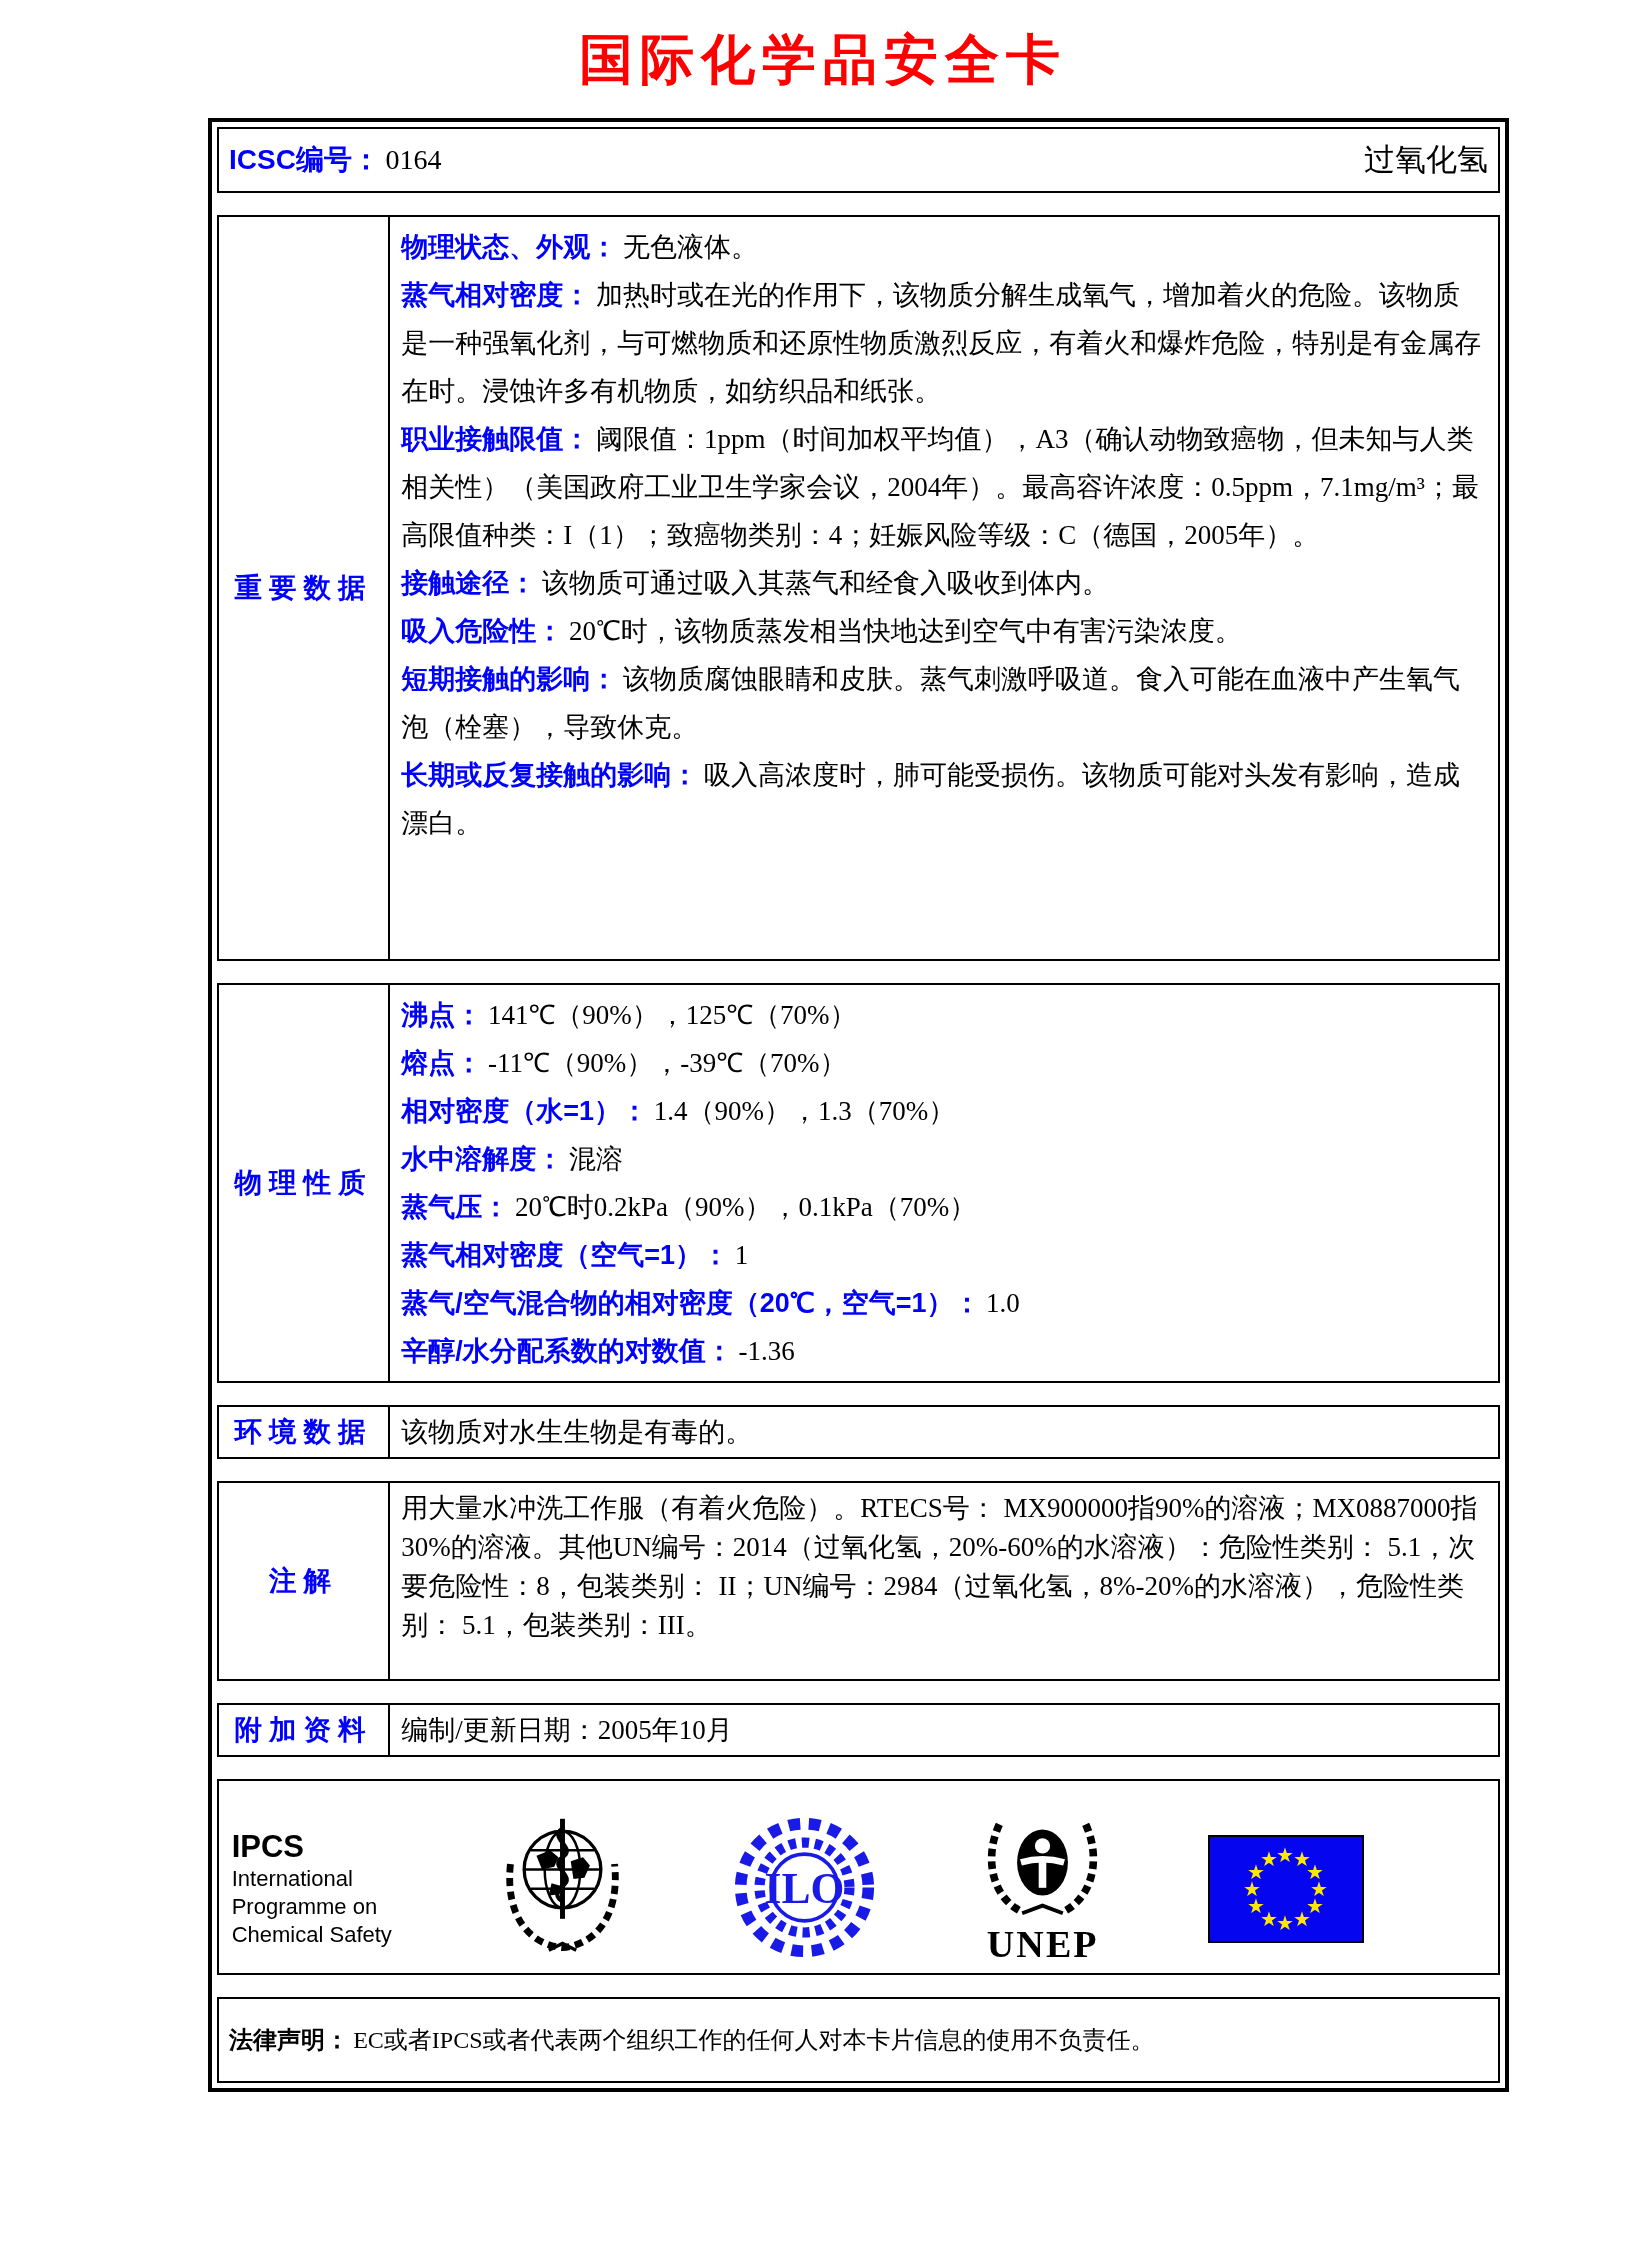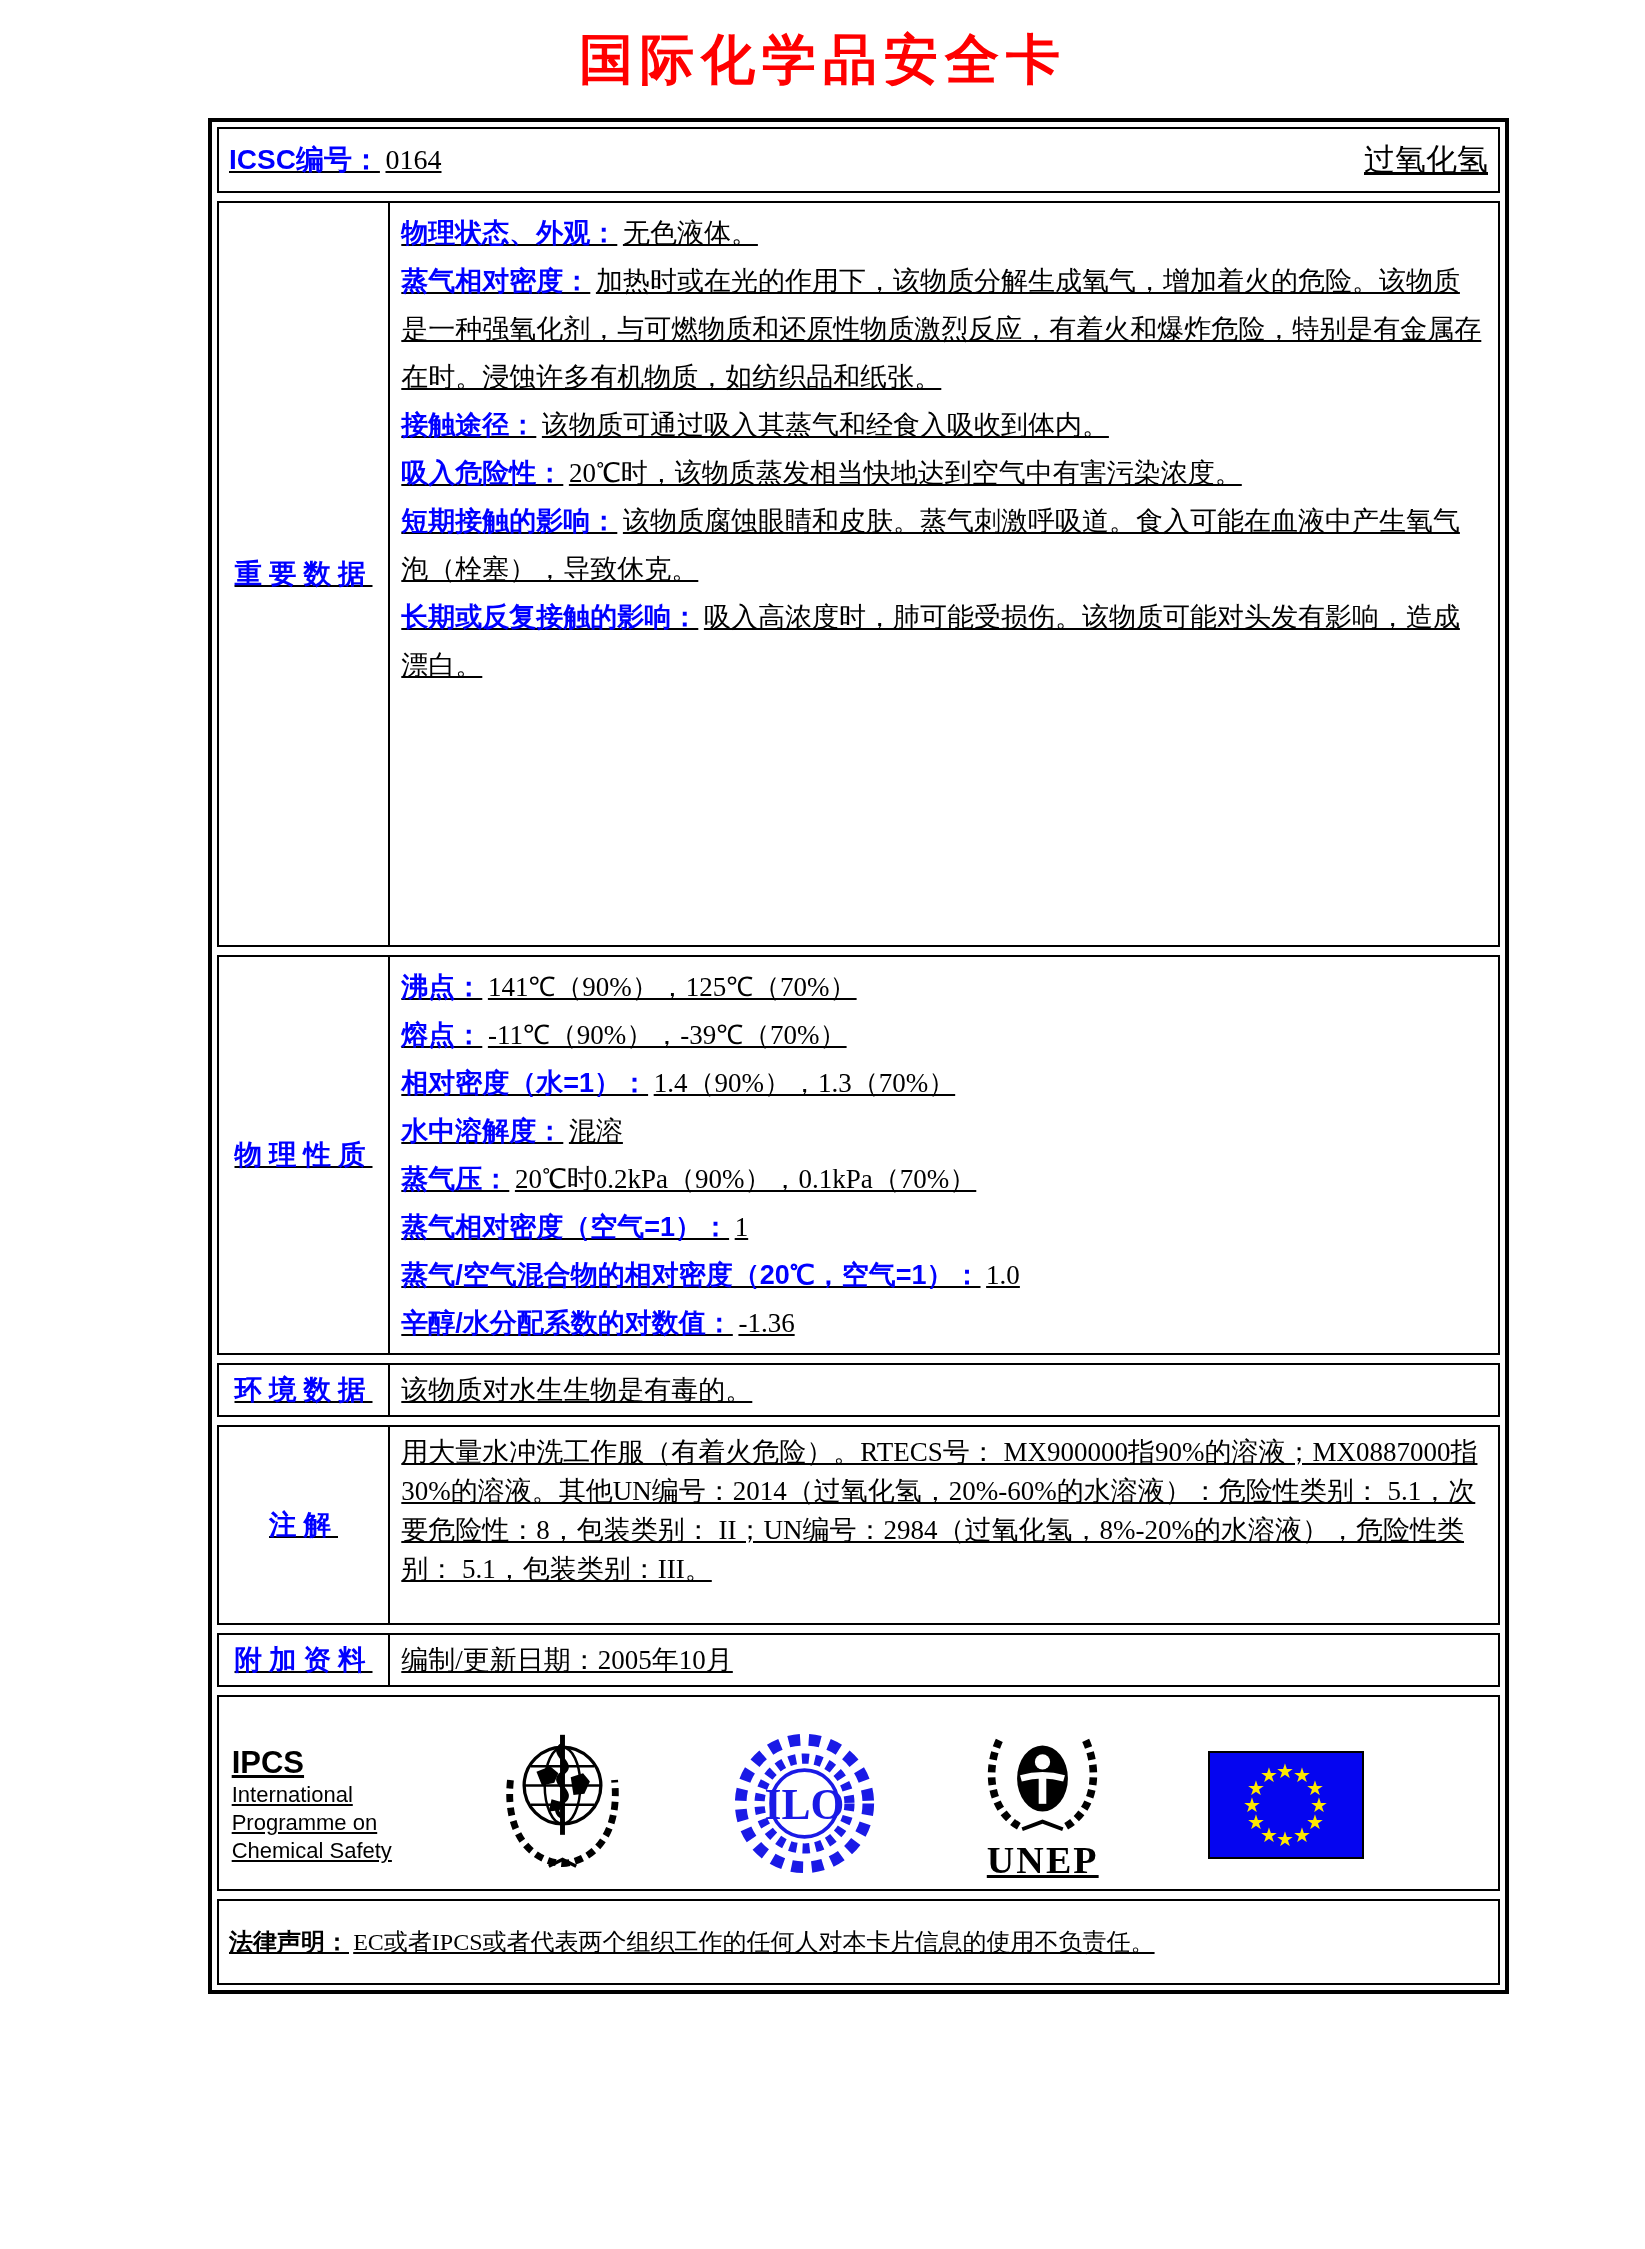--- a/index.html
+++ b/index.html
@@ -10,21 +10,21 @@
   }
   .title {
     margin:24px 0 0 0; padding:0;
     text-align:center; color:#ff0000;
     font-family:"Liberation Sans", sans-serif;
     font-weight:bold; font-size:54px; letter-spacing:7px;
   }
   .card {
     margin:21px 0 0 208px; width:1301px;
     border:4.2px solid #000; padding:5px; box-sizing:border-box;
-    display:flex; flex-direction:column; gap:8px; background:#fff;text-decoration:underline;
+    display:flex; flex-direction:column; gap:22px; background:#fff;
   }
   .section { border:2.8px solid #000; box-sizing:border-box; background:#fff; }
 
   
   .header-row { display:flex; justify-content:space-between; align-items:center;
     padding:10px 10px; min-height:41px; font-size:28px; }
   .blabel { color:#0000ff; font-family:"Liberation Sans", sans-serif; font-weight:bold; margin-right:5.6px; }
   .chem-name { font-size:31px; }
 
   
@@ -84,20 +84,21 @@
         <span class="blabel">ICSC编号：</span><span>0164</span>
       </div>
       <div class="chem-name">过氧化氢</div>
     </div>
 
     <div class="section row sec-important">
       <div class="rowlabel">重要数据</div>
       <div class="content lh70">
         <p><span class="blabel">物理状态、外观：</span><span>无色液体。</span></p>
         <p><span class="blabel">蒸气相对密度：</span><span>加热时或在光的作用下，该物质分解生成氧气，增加着火的危险。该物质是一种强氧化剂，与可燃物质和还原性物质激烈反应，有着火和爆炸危险，特别是有金属存在时。浸蚀许多有机物质，如纺织品和纸张。</span></p>
+        <p><span class="blabel">职业接触限值：</span><span>阈限值：1ppm（时间加权平均值），A3（确认动物致癌物，但未知与人类相关性）（美国政府工业卫生学家会议，2004年）。最高容许浓度：0.5ppm，7.1mg/m³；最高限值种类：I（1）；致癌物类别：4；妊娠风险等级：C（德国，2005年）。</span></p>
         <p><span class="blabel">接触途径：</span><span>该物质可通过吸入其蒸气和经食入吸收到体内。</span></p>
         <p><span class="blabel">吸入危险性：</span><span>20℃时，该物质蒸发相当快地达到空气中有害污染浓度。</span></p>
         <p><span class="blabel">短期接触的影响：</span><span>该物质腐蚀眼睛和皮肤。蒸气刺激呼吸道。食入可能在血液中产生氧气泡（栓塞），导致休克。</span></p>
         <p><span class="blabel">长期或反复接触的影响：</span><span>吸入高浓度时，肺可能受损伤。该物质可能对头发有影响，造成漂白。</span></p>
       </div>
     </div>
 
     <div class="section row sec-physical">
       <div class="rowlabel">物理性质</div>
       <div class="content lh70">

